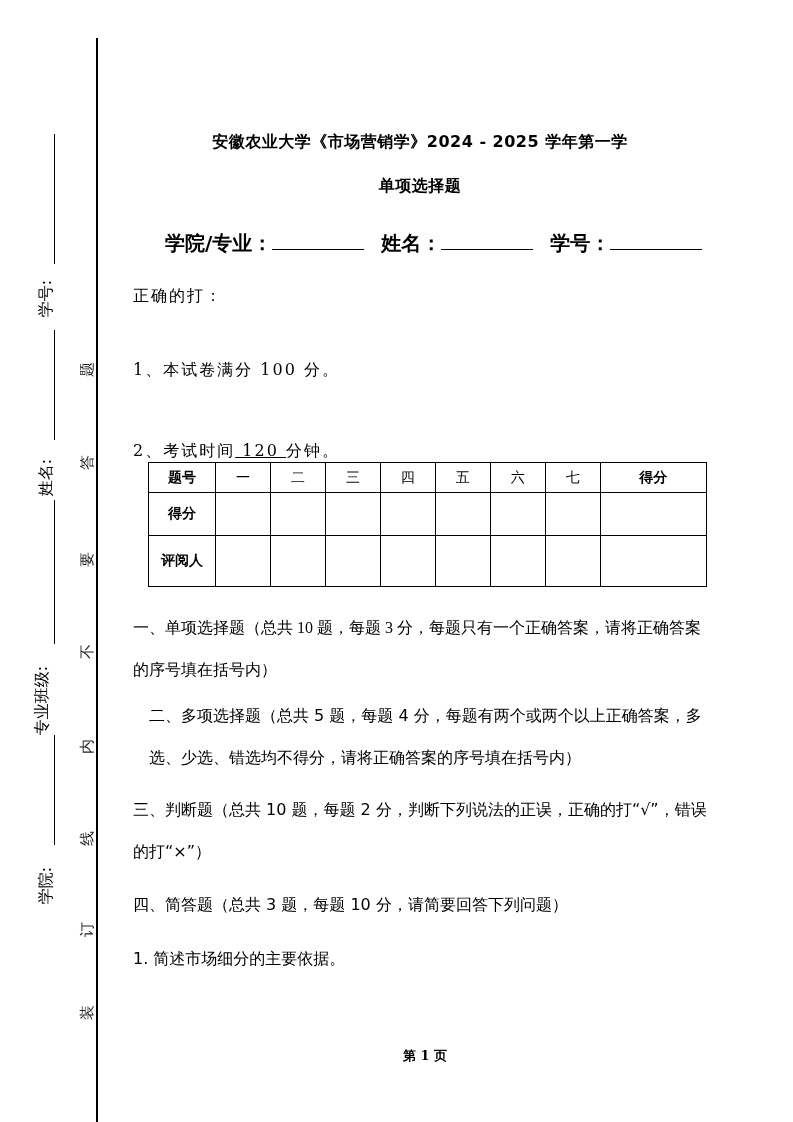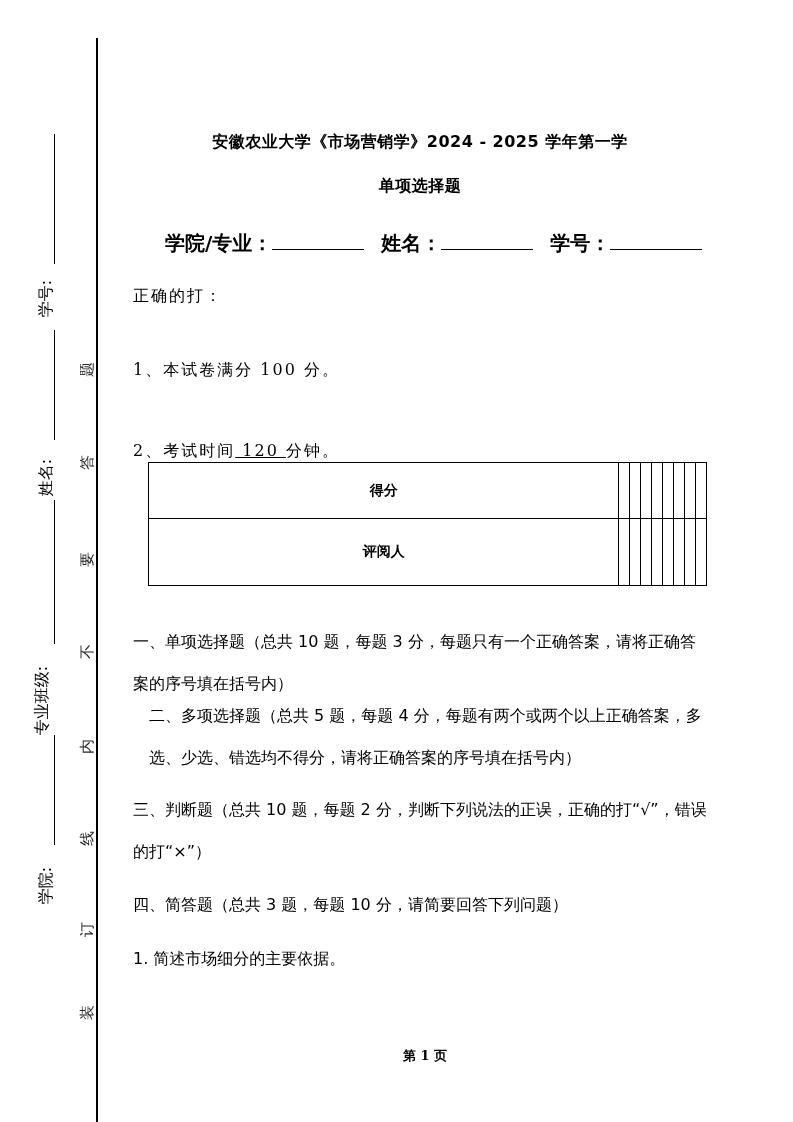--- a/index.html
+++ b/index.html
@@ -57,20 +57,31 @@
 </div>
 
 <div class="abs body-text" style="top:286px;">正确的打：</div>
 <div class="abs body-text" style="top:360px;">1、本试卷满分 100 分。</div>
 <div class="abs body-text" style="top:409px;margin-top:32px;">
   <span>2、考试时间</span><span class="u120"> 120 </span><span>分钟。</span>
 </div>
 
 <table class="score">
   <tbody>
+      <tr class="r0">
+    <td class="bold" style="width:66px;">题号</td>
+    <td>一</td>
+    <td>二</td>
+    <td>三</td>
+    <td>四</td>
+    <td>五</td>
+    <td>六</td>
+    <td>七</td>
+    <td class="bold">得分</td>
+  </tr>
   <tr class="r1">
     <td class="bold">得分</td>
     <td></td>
     <td></td>
     <td></td>
     <td></td>
     <td></td>
     <td></td>
     <td></td>
     <td></td>
@@ -82,19 +93,19 @@
     <td></td>
     <td></td>
     <td></td>
     <td></td>
     <td></td>
     <td></td>
   </tr>
 </tbody>
   </table>
 
-<div class="abs section" style="top:621px;">一、单项选择题（总共 10 题，每题 3 分，每题只有一个正确答案，请将正确答案的序号填在括号内）</div>
+<div class="abs section" style="top:607px;font-family:Liberation Serif, serif;">一、单项选择题（总共 10 题，每题 3 分，每题只有一个正确答案，请将正确答案的序号填在括号内）</div>
 <div class="abs section" style="top:695px;margin-left:16px;">二、多项选择题（总共 5 题，每题 4 分，每题有两个或两个以上正确答案，多选、少选、错选均不得分，请将正确答案的序号填在括号内）</div>
 <div class="abs section" style="top:789px;">三、判断题（总共 10 题，每题 2 分，判断下列说法的正误，正确的打“√”，错误的打“×”）</div>
 <div class="abs section" style="top:884px;">四、简答题（总共 3 题，每题 10 分，请简要回答下列问题）</div>
 <div class="abs section" style="top:938px;">1. 简述市场细分的主要依据。</div>
 
 <div class="abs footer">第 1 页</div>
 
 </body></html>

